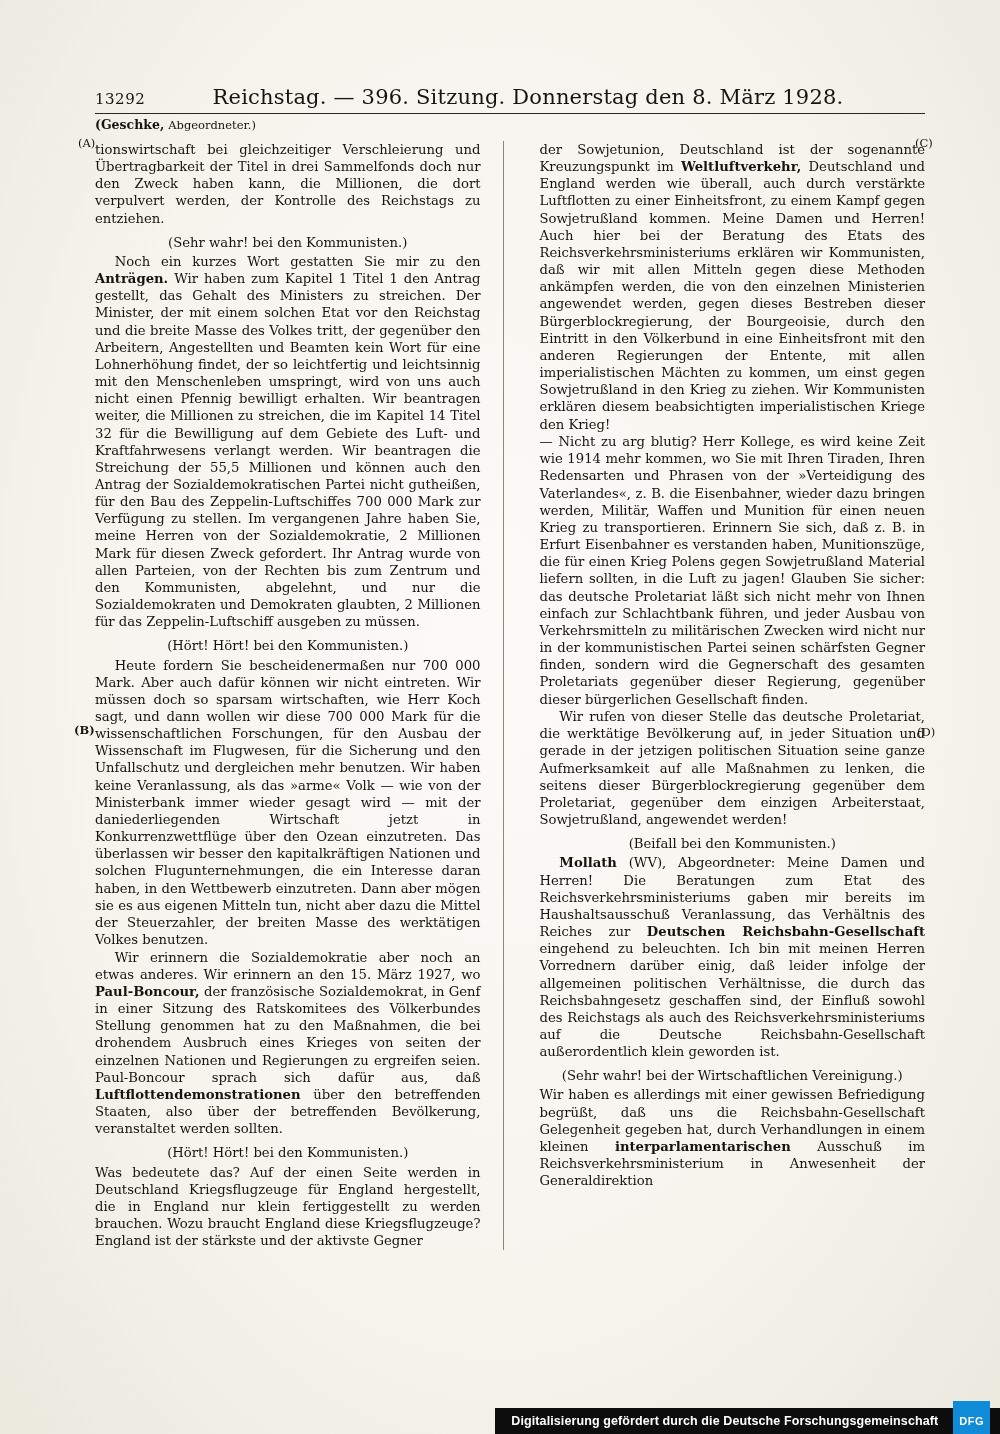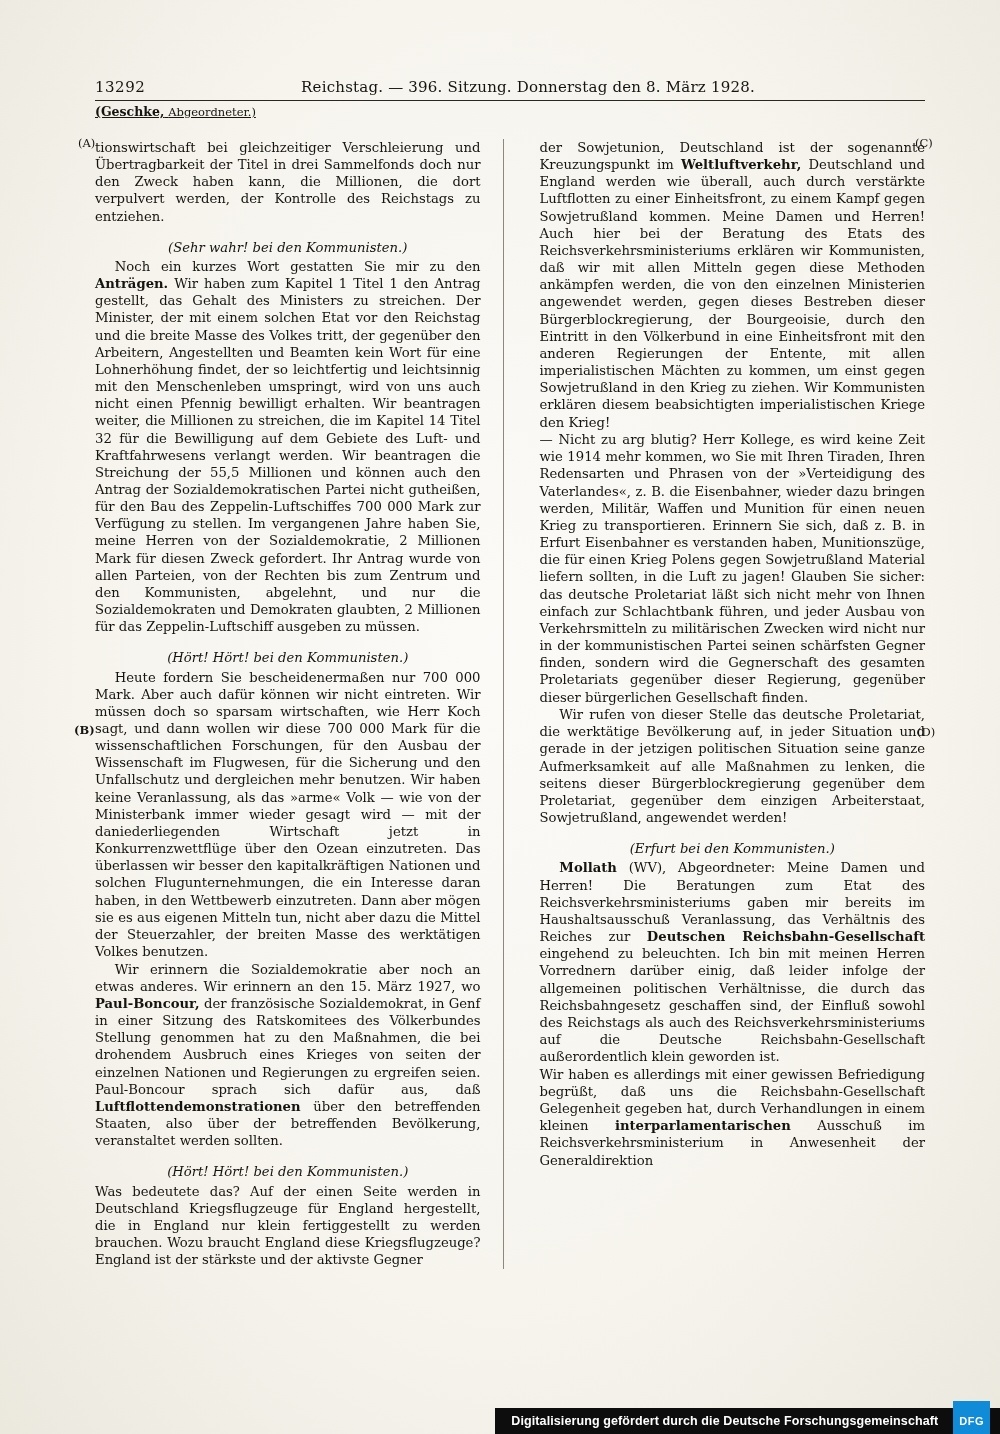--- a/index.html
+++ b/index.html
@@ -40,39 +40,39 @@
     align-items: baseline;
     justify-content: flex-start;
     font-family: "DejaVu Serif", serif;
     font-size: 15.5px;
     letter-spacing: 0.2px;
   }
   .folio {
     width: 96px;
     font-size: 15px;
     letter-spacing: 0.5px;
+    margin-top: 12px;
   }
   .running-title {
     flex: 1;
     text-align: center;
-    font-size: 15px;
+    font-size: 21px;
     padding-right: 60px;
     white-space: nowrap;
   }
   .rule {
     border: none;
     border-top: 1px solid #2a2720;
     margin: 4px 0 3px 0;
     width: 100%;
   }
   .speaker-line {
     font-size: 12.5px;
     margin-top: 1px;
-    margin-bottom: 20px;
-    text-decoration: underline;
+    margin-bottom: 9px;
   }
   .speaker-line b {
     font-weight: 700;
   }
   .speaker-line .small {
     font-size: 11.5px;
   }
   
   .cols {
     display: flex;
@@ -90,22 +90,21 @@
   .col.left { padding-right: 22px; border-right: 1px solid #8d887a; }
   .col.right { padding-left: 24px; }
   p {
     margin: 0 0 0.5px 0;
     text-indent: 1.5em;
   }
   p.noindent { text-indent: 0; }
   p.center {
     text-indent: 0;
     text-align: center;
-    margin: 14px 0 2px 0;
-    font-style: italic;
+    margin: 7px 0 2px 0;
   }
   b { font-weight: 700; }
   
   .marker {
     position: absolute;
     font-size: 11.5px;
     font-family: "DejaVu Serif", serif;
     color: #16140f;
   }
   .marker-A { left: 78px;  top: 136px; }
@@ -163,22 +162,23 @@
           <p class="center">(Hört! Hört! bei den Kommunisten.)</p>
           <p>Heute fordern Sie bescheidenermaßen nur 700 000 Mark. Aber auch dafür können wir nicht eintreten. Wir müssen doch so sparsam wirtschaften, wie Herr Koch sagt, und dann wollen wir diese 700 000 Mark für die wissenschaftlichen Forschungen, für den Ausbau der Wissenschaft im Flugwesen, für die Sicherung und den Unfallschutz und dergleichen mehr benutzen. Wir haben keine Veranlassung, als das »arme« Volk — wie von der Ministerbank immer wieder gesagt wird — mit der daniederliegenden Wirtschaft jetzt in Konkurrenzwettflüge über den Ozean einzutreten. Das überlassen wir besser den kapitalkräftigen Nationen und solchen Flugunternehmungen, die ein Interesse daran haben, in den Wettbewerb einzutreten. Dann aber mögen sie es aus eigenen Mitteln tun, nicht aber dazu die Mittel der Steuerzahler, der breiten Masse des werktätigen Volkes benutzen.</p>
           <p>Wir erinnern die Sozialdemokratie aber noch an etwas anderes. Wir erinnern an den 15. März 1927, wo <b>Paul-Boncour,</b> der französische Sozialdemokrat, in Genf in einer Sitzung des Ratskomitees des Völkerbundes Stellung genommen hat zu den Maßnahmen, die bei drohendem Ausbruch eines Krieges von seiten der einzelnen Nationen und Regierungen zu ergreifen seien. Paul-Boncour sprach sich dafür aus, daß <b>Luftflottendemonstrationen</b> über den betreffenden Staaten, also über der betreffenden Bevölkerung, veranstaltet werden sollten.</p>
           <p class="center">(Hört! Hört! bei den Kommunisten.)</p>
           <p class="noindent">Was bedeutete das? Auf der einen Seite werden in Deutschland Kriegsflugzeuge für England hergestellt, die in England nur klein fertiggestellt zu werden brauchen. Wozu braucht England diese Kriegsflugzeuge? England ist der stärkste und der aktivste Gegner</p>
         </div>
       <div class="col right" id="col-right">
           <p class="noindent">der Sowjetunion, Deutschland ist der sogenannte Kreuzungspunkt im <b>Weltluftverkehr,</b> Deutschland und England werden wie überall, auch durch verstärkte Luftflotten zu einer Einheitsfront, zu einem Kampf gegen Sowjetrußland kommen. Meine Damen und Herren! Auch hier bei der Beratung des Etats des Reichsverkehrsministeriums erklären wir Kommunisten, daß wir mit allen Mitteln gegen diese Methoden ankämpfen werden, die von den einzelnen Ministerien angewendet werden, gegen dieses Bestreben dieser Bürgerblockregierung, der Bourgeoisie, durch den Eintritt in den Völkerbund in eine Einheitsfront mit den anderen Regierungen der Entente, mit allen imperialistischen Mächten zu kommen, um einst gegen Sowjetrußland in den Krieg zu ziehen. Wir Kommunisten erklären diesem beabsichtigten imperialistischen Kriege den Krieg!</p>
           <p class="noindent">— Nicht zu arg blutig? Herr Kollege, es wird keine Zeit wie 1914 mehr kommen, wo Sie mit Ihren Tiraden, Ihren Redensarten und Phrasen von der »Verteidigung des Vaterlandes«, z. B. die Eisenbahner, wieder dazu bringen werden, Militär, Waffen und Munition für einen neuen Krieg zu transportieren. Erinnern Sie sich, daß z. B. in Erfurt Eisenbahner es verstanden haben, Munitionszüge, die für einen Krieg Polens gegen Sowjetrußland Material liefern sollten, in die Luft zu jagen! Glauben Sie sicher: das deutsche Proletariat läßt sich nicht mehr von Ihnen einfach zur Schlachtbank führen, und jeder Ausbau von Verkehrsmitteln zu militärischen Zwecken wird nicht nur in der kommunistischen Partei seinen schärfsten Gegner finden, sondern wird die Gegnerschaft des gesamten Proletariats gegenüber dieser Regierung, gegenüber dieser bürgerlichen Gesellschaft finden.</p>
           <p>Wir rufen von dieser Stelle das deutsche Proletariat, die werktätige Bevölkerung auf, in jeder Situation und gerade in der jetzigen politischen Situation seine ganze Aufmerksamkeit auf alle Maßnahmen zu lenken, die seitens dieser Bürgerblockregierung gegenüber dem Proletariat, gegenüber dem einzigen Arbeiterstaat, Sowjetrußland, angewendet werden!</p>
-          <p class="center">(Erfurt bei den Kommunisten.)</p>
+          <p class="center">(Beifall bei den Kommunisten.)</p>
           <p><b>Mollath</b> (WV), Abgeordneter: Meine Damen und Herren! Die Beratungen zum Etat des Reichsverkehrsministeriums gaben mir bereits im Haushaltsausschuß Veranlassung, das Verhältnis des Reiches zur <b>Deutschen Reichsbahn-Gesellschaft</b> eingehend zu beleuchten. Ich bin mit meinen Herren Vorrednern darüber einig, daß leider infolge der allgemeinen politischen Verhältnisse, die durch das Reichsbahngesetz geschaffen sind, der Einfluß sowohl des Reichstags als auch des Reichsverkehrsministeriums auf die Deutsche Reichsbahn-Gesellschaft außerordentlich klein geworden ist.</p>
+          <p class="center">(Sehr wahr! bei der Wirtschaftlichen Vereinigung.)</p>
           <p class="noindent">Wir haben es allerdings mit einer gewissen Befriedigung begrüßt, daß uns die Reichsbahn-Gesellschaft Gelegenheit gegeben hat, durch Verhandlungen in einem kleinen <b>interparlamentarischen</b> Ausschuß im Reichsverkehrsministerium in Anwesenheit der Generaldirektion</p>
         </div>
     </div>
   </div>
 
   <span class="marker marker-A">(A)</span>
   <span class="marker marker-B">(B)</span>
   <span class="marker marker-C">(C)</span>
   <span class="marker marker-D">(D)</span>
 

